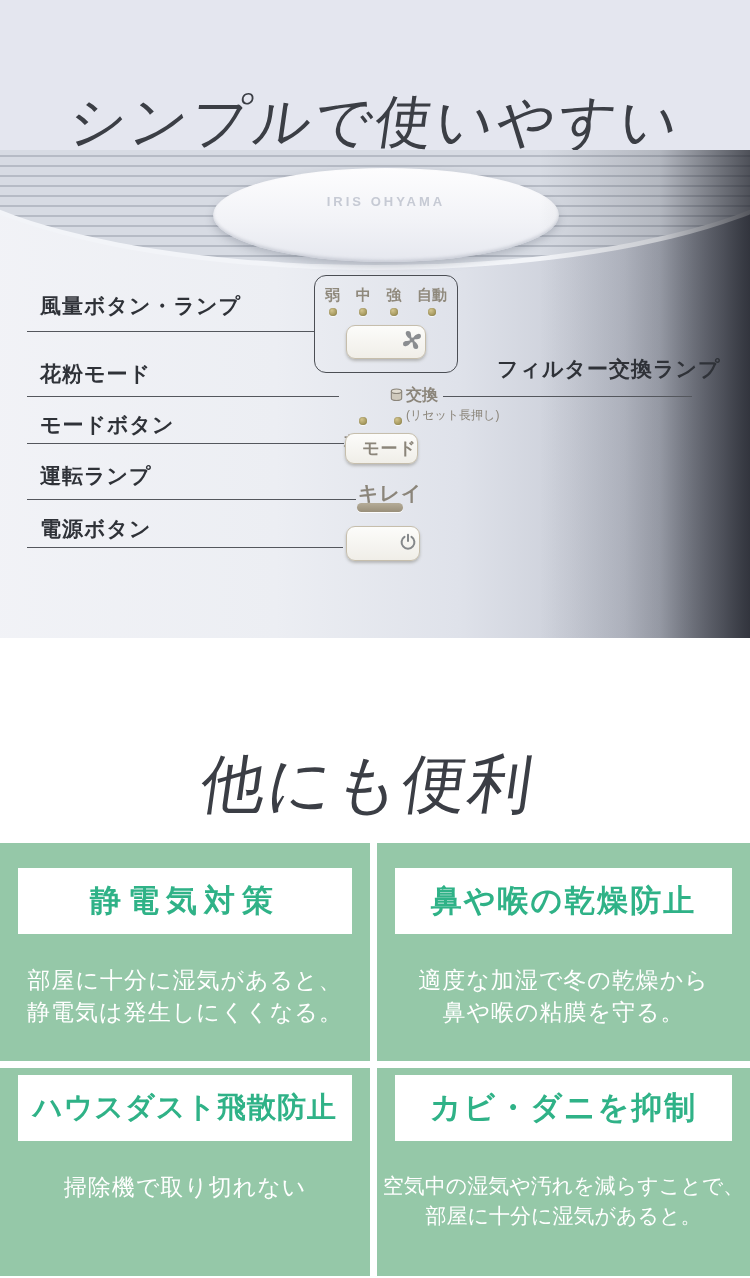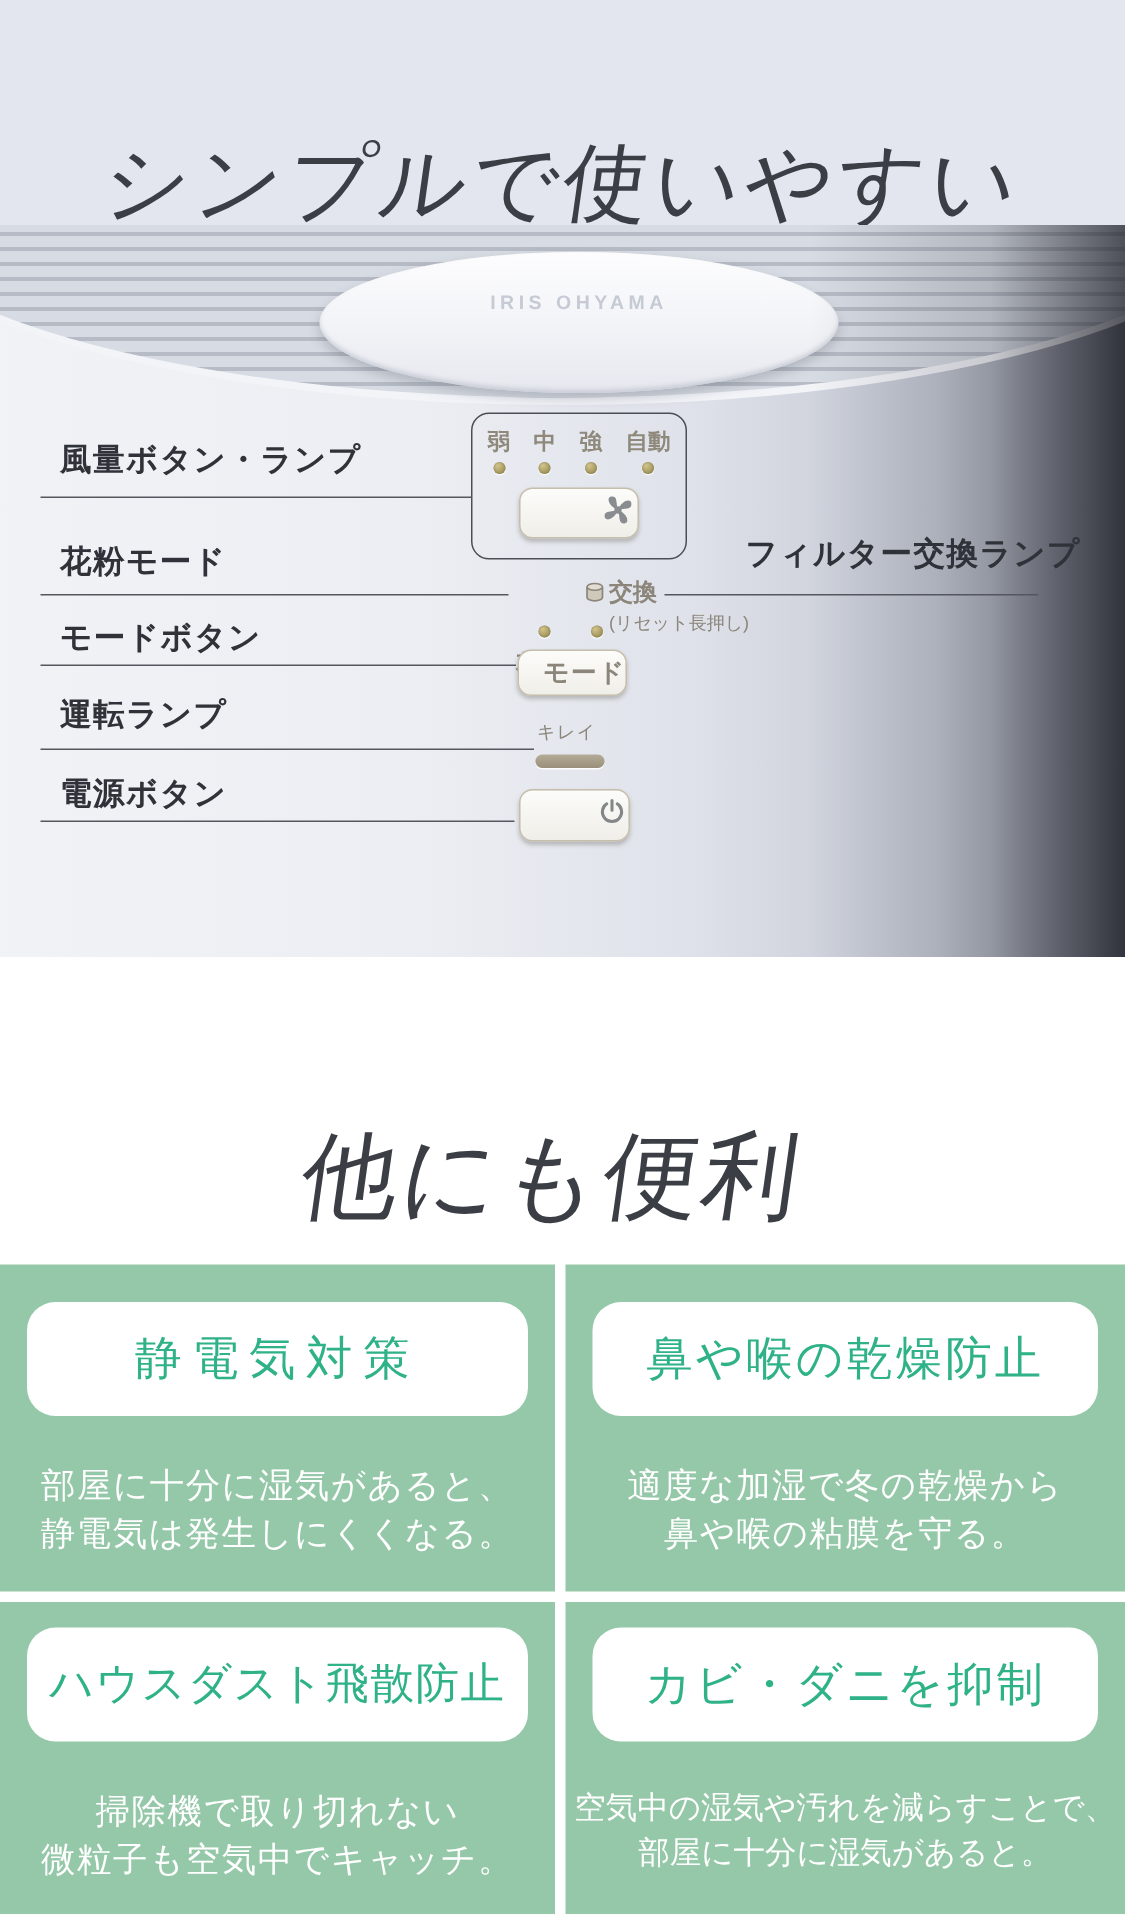--- a/index.html
+++ b/index.html
@@ -47,38 +47,38 @@
   .mode-btn{position:absolute;left:345px;top:283px;width:73px;height:31px;
     font-size:17px;font-weight:600;color:#8b857a;letter-spacing:1px;}
   .power-btn{position:absolute;left:346px;top:376px;width:74px;height:35px;}
 
   .pollen-label{position:absolute;left:344px;top:235px;font-size:16px;font-weight:700;color:#8b857a;margin-top:48px;}
   .exchange-label{position:absolute;left:406px;top:235px;font-size:16px;font-weight:700;color:#8b857a;}
   .filter-icon{position:absolute;left:389px;top:237px;}
   .led-pollen{position:absolute;left:359px;top:261px;}
   .led-exchange{position:absolute;left:394px;top:261px;}
   .reset-note{position:absolute;left:406px;top:257px;font-size:12px;color:#8b857a;white-space:nowrap;}
-  .clean-label{position:absolute;left:358px;top:330px;font-size:12px;font-weight:400;color:#8b857a;letter-spacing:1px;}
+  .clean-label{position:absolute;left:358px;top:330px;font-size:20px;font-weight:700;color:#8b857a;letter-spacing:1px;}
   .lamp-pill{position:absolute;left:357px;top:353px;width:46px;height:9px;border-radius:5px;
     background:linear-gradient(180deg,#b5ac98,#998f7a);box-shadow:0 1px 0 rgba(255,255,255,.9);}
 
   
   .callout{position:absolute;font-size:21px;font-weight:700;color:#2f3238;letter-spacing:1px;white-space:nowrap;}
   .cline{position:absolute;height:1px;background:#54575d;}
 
   
   .benefits{position:relative;width:750px;background:#fff;}
   .benefits-title{padding-top:100px;margin:0;text-align:center;font-size:64px;font-weight:500;
     color:#3b3e45;letter-spacing:2px;transform:skewX(-8deg);line-height:1.45;}
   .grid{margin-top:12px;display:grid;grid-template-columns:370px 373px;grid-template-rows:218px 208px;
     gap:7px;background:#fff;}
   .card{background:#95c8a8;box-sizing:border-box;padding-top:25px;}
-  .card.row2{padding-top:17px;}
-  .card-header{margin:0 18px;height:76px;background:#fff;display:flex;align-items:center;justify-content:center;
-    font-weight:400;color:#2fb287;white-space:nowrap;border-radius:19px;}
+  .card.row2{padding-top:7px;}
+  .card-header{margin:0 18px;height:66px;background:#fff;display:flex;align-items:center;justify-content:center;
+    font-weight:700;color:#2fb287;white-space:nowrap;}
   .card:nth-child(1) .card-header{font-size:31px;letter-spacing:7px;}
   .card:nth-child(2) .card-header{font-size:31px;letter-spacing:2px;}
   .card:nth-child(3) .card-header{font-size:29px;letter-spacing:1px;}
   .card:nth-child(4) .card-header{font-size:31px;letter-spacing:2px;}
   .card-body{margin-top:30px;text-align:center;color:#fff;font-size:23px;font-weight:400;
     line-height:1.42;letter-spacing:1px;}
   .card:nth-child(4) .card-body{font-size:21px;letter-spacing:0;}
 </style>
 </head>
 <body>
@@ -196,21 +196,20 @@
         <p class="card-body">
           <span>適度な加湿で冬の乾燥から</span><br>
           <span>鼻や喉の粘膜を守る。</span>
         </p>
       </div>
 
       <div class="card row2">
         <div class="card-header">ハウスダスト飛散防止</div>
         <p class="card-body">
           <span>掃除機で取り切れない</span><br>
-          <span>微粒子も空気中でキャッチ。</span>
         </p>
       </div>
 
       <div class="card row2">
         <div class="card-header">カビ・ダニを抑制</div>
         <p class="card-body">
           <span>空気中の湿気や汚れを減らすことで、</span><br>
           <span>部屋に十分に湿気があると。</span>
         </p>
       </div>

